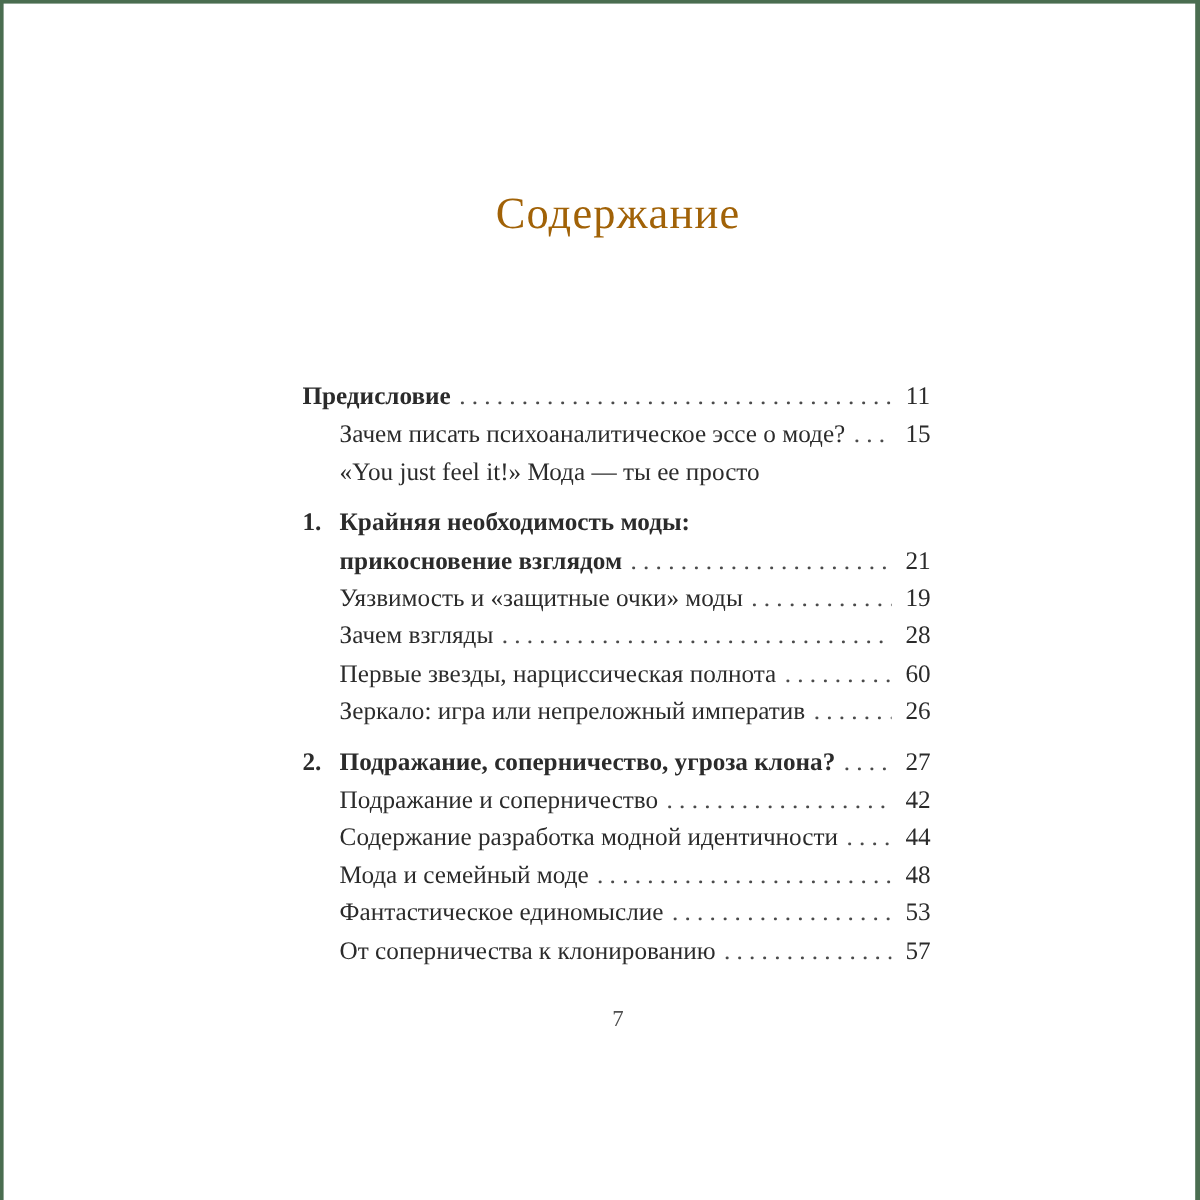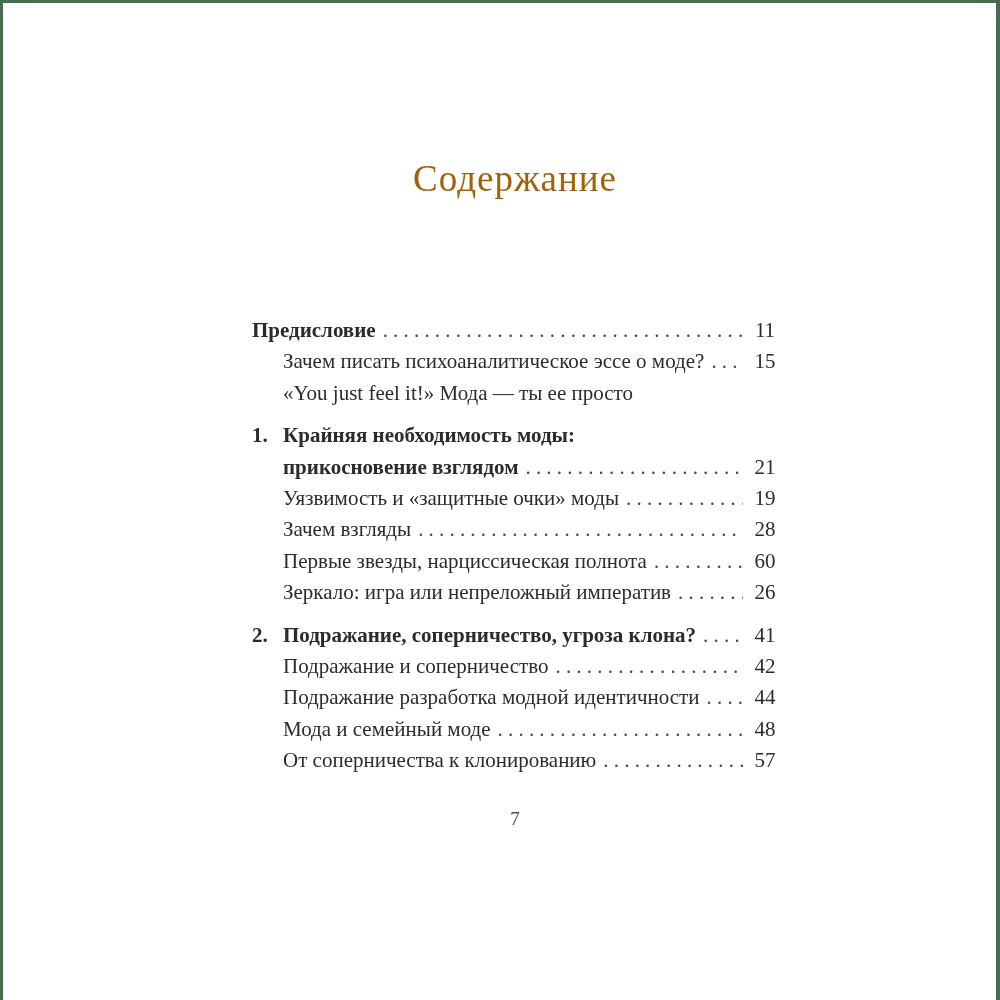--- a/index.html
+++ b/index.html
@@ -151,39 +151,45 @@
         <div class="toc-row has-indent">
     <span class="num"></span>
     <span class="toc-label">Зеркало: игра или непреложный императив</span>
     <span class="dots"></span>
     <span class="page-num">26</span>
   </div>
         <div class="toc-row bold section-gap has-indent">
     <span class="num">2.</span>
     <span class="toc-label">Подражание, соперничество, угроза клона?</span>
     <span class="dots"></span>
-    <span class="page-num">41</span>
+    <span class="page-num">27</span>
   </div>
         <div class="toc-row has-indent">
     <span class="num"></span>
     <span class="toc-label">Подражание и соперничество</span>
     <span class="dots"></span>
     <span class="page-num">42</span>
   </div>
         <div class="toc-row has-indent">
     <span class="num"></span>
-    <span class="toc-label">Подражание разработка модной идентичности</span>
+    <span class="toc-label">Содержание разработка модной идентичности</span>
     <span class="dots"></span>
     <span class="page-num">44</span>
   </div>
         <div class="toc-row has-indent">
     <span class="num"></span>
     <span class="toc-label">Мода и семейный моде</span>
     <span class="dots"></span>
     <span class="page-num">48</span>
+  </div>
+        <div class="toc-row has-indent">
+    <span class="num"></span>
+    <span class="toc-label">Фантастическое единомыслие</span>
+    <span class="dots"></span>
+    <span class="page-num">53</span>
   </div>
         <div class="toc-row has-indent">
     <span class="num"></span>
     <span class="toc-label">От соперничества к клонированию</span>
     <span class="dots"></span>
     <span class="page-num">57</span>
   </div>
       </div>
     <div class="folio">7</div>
   </div>

